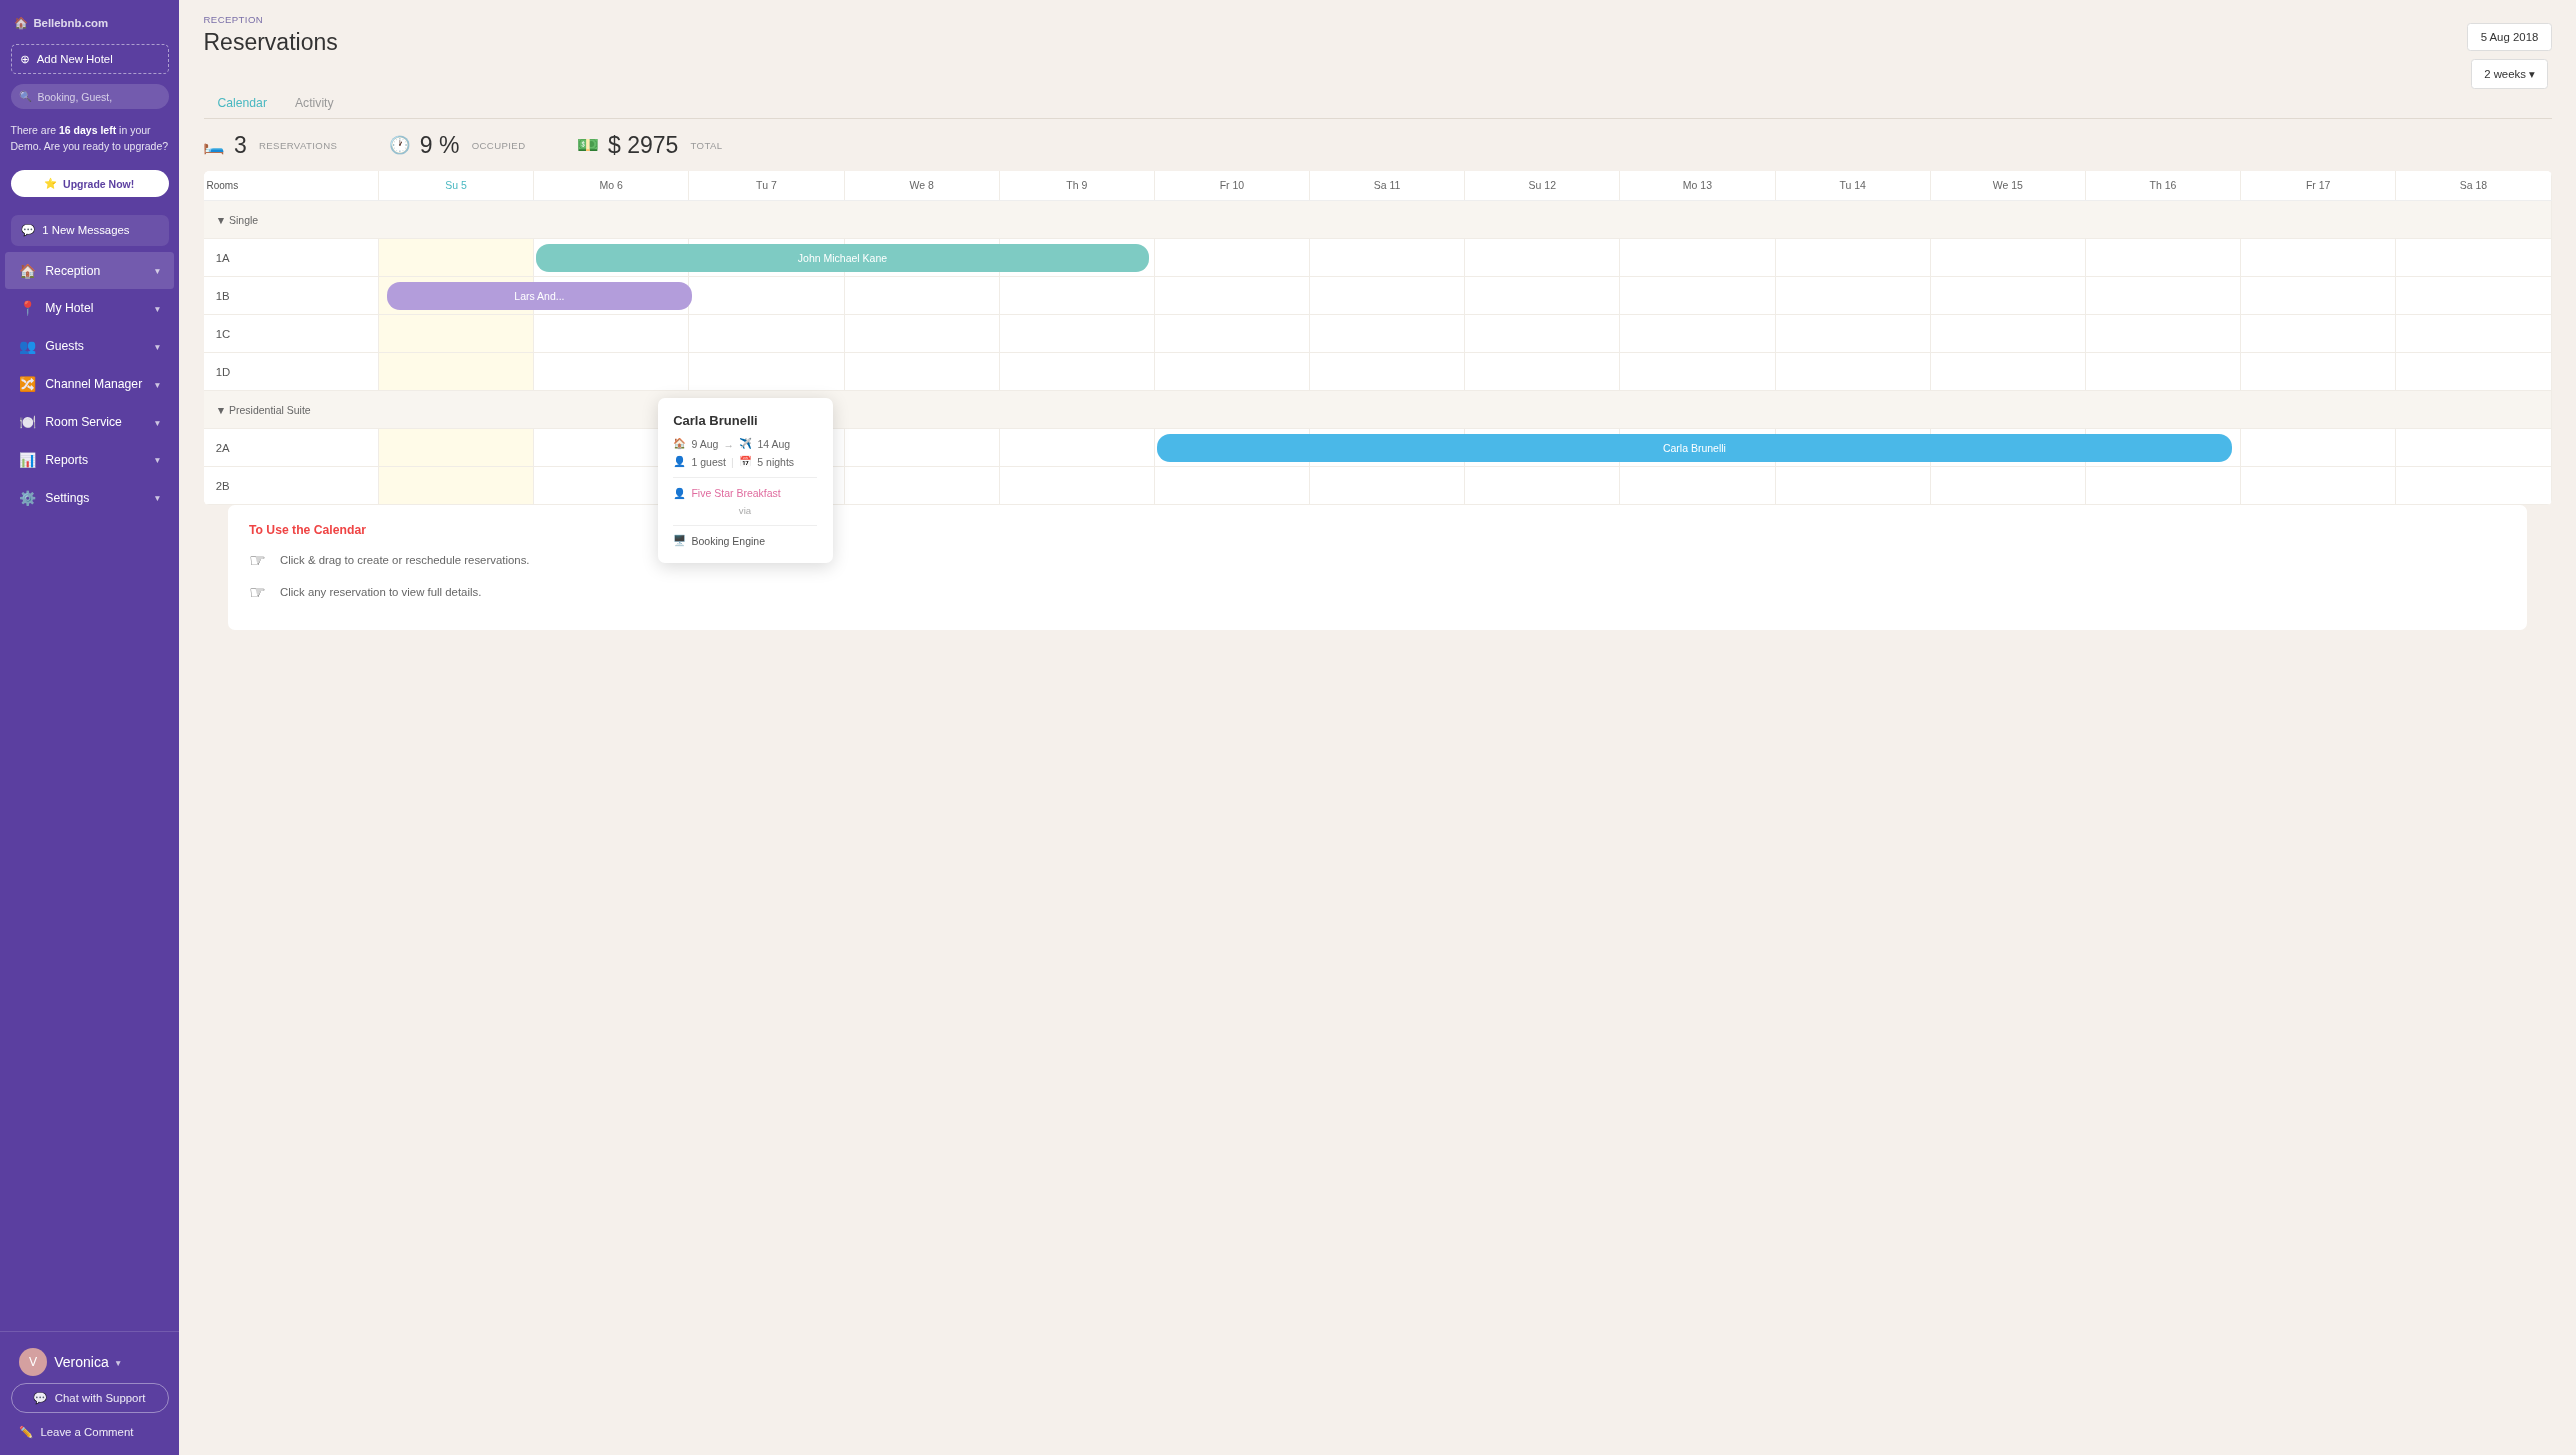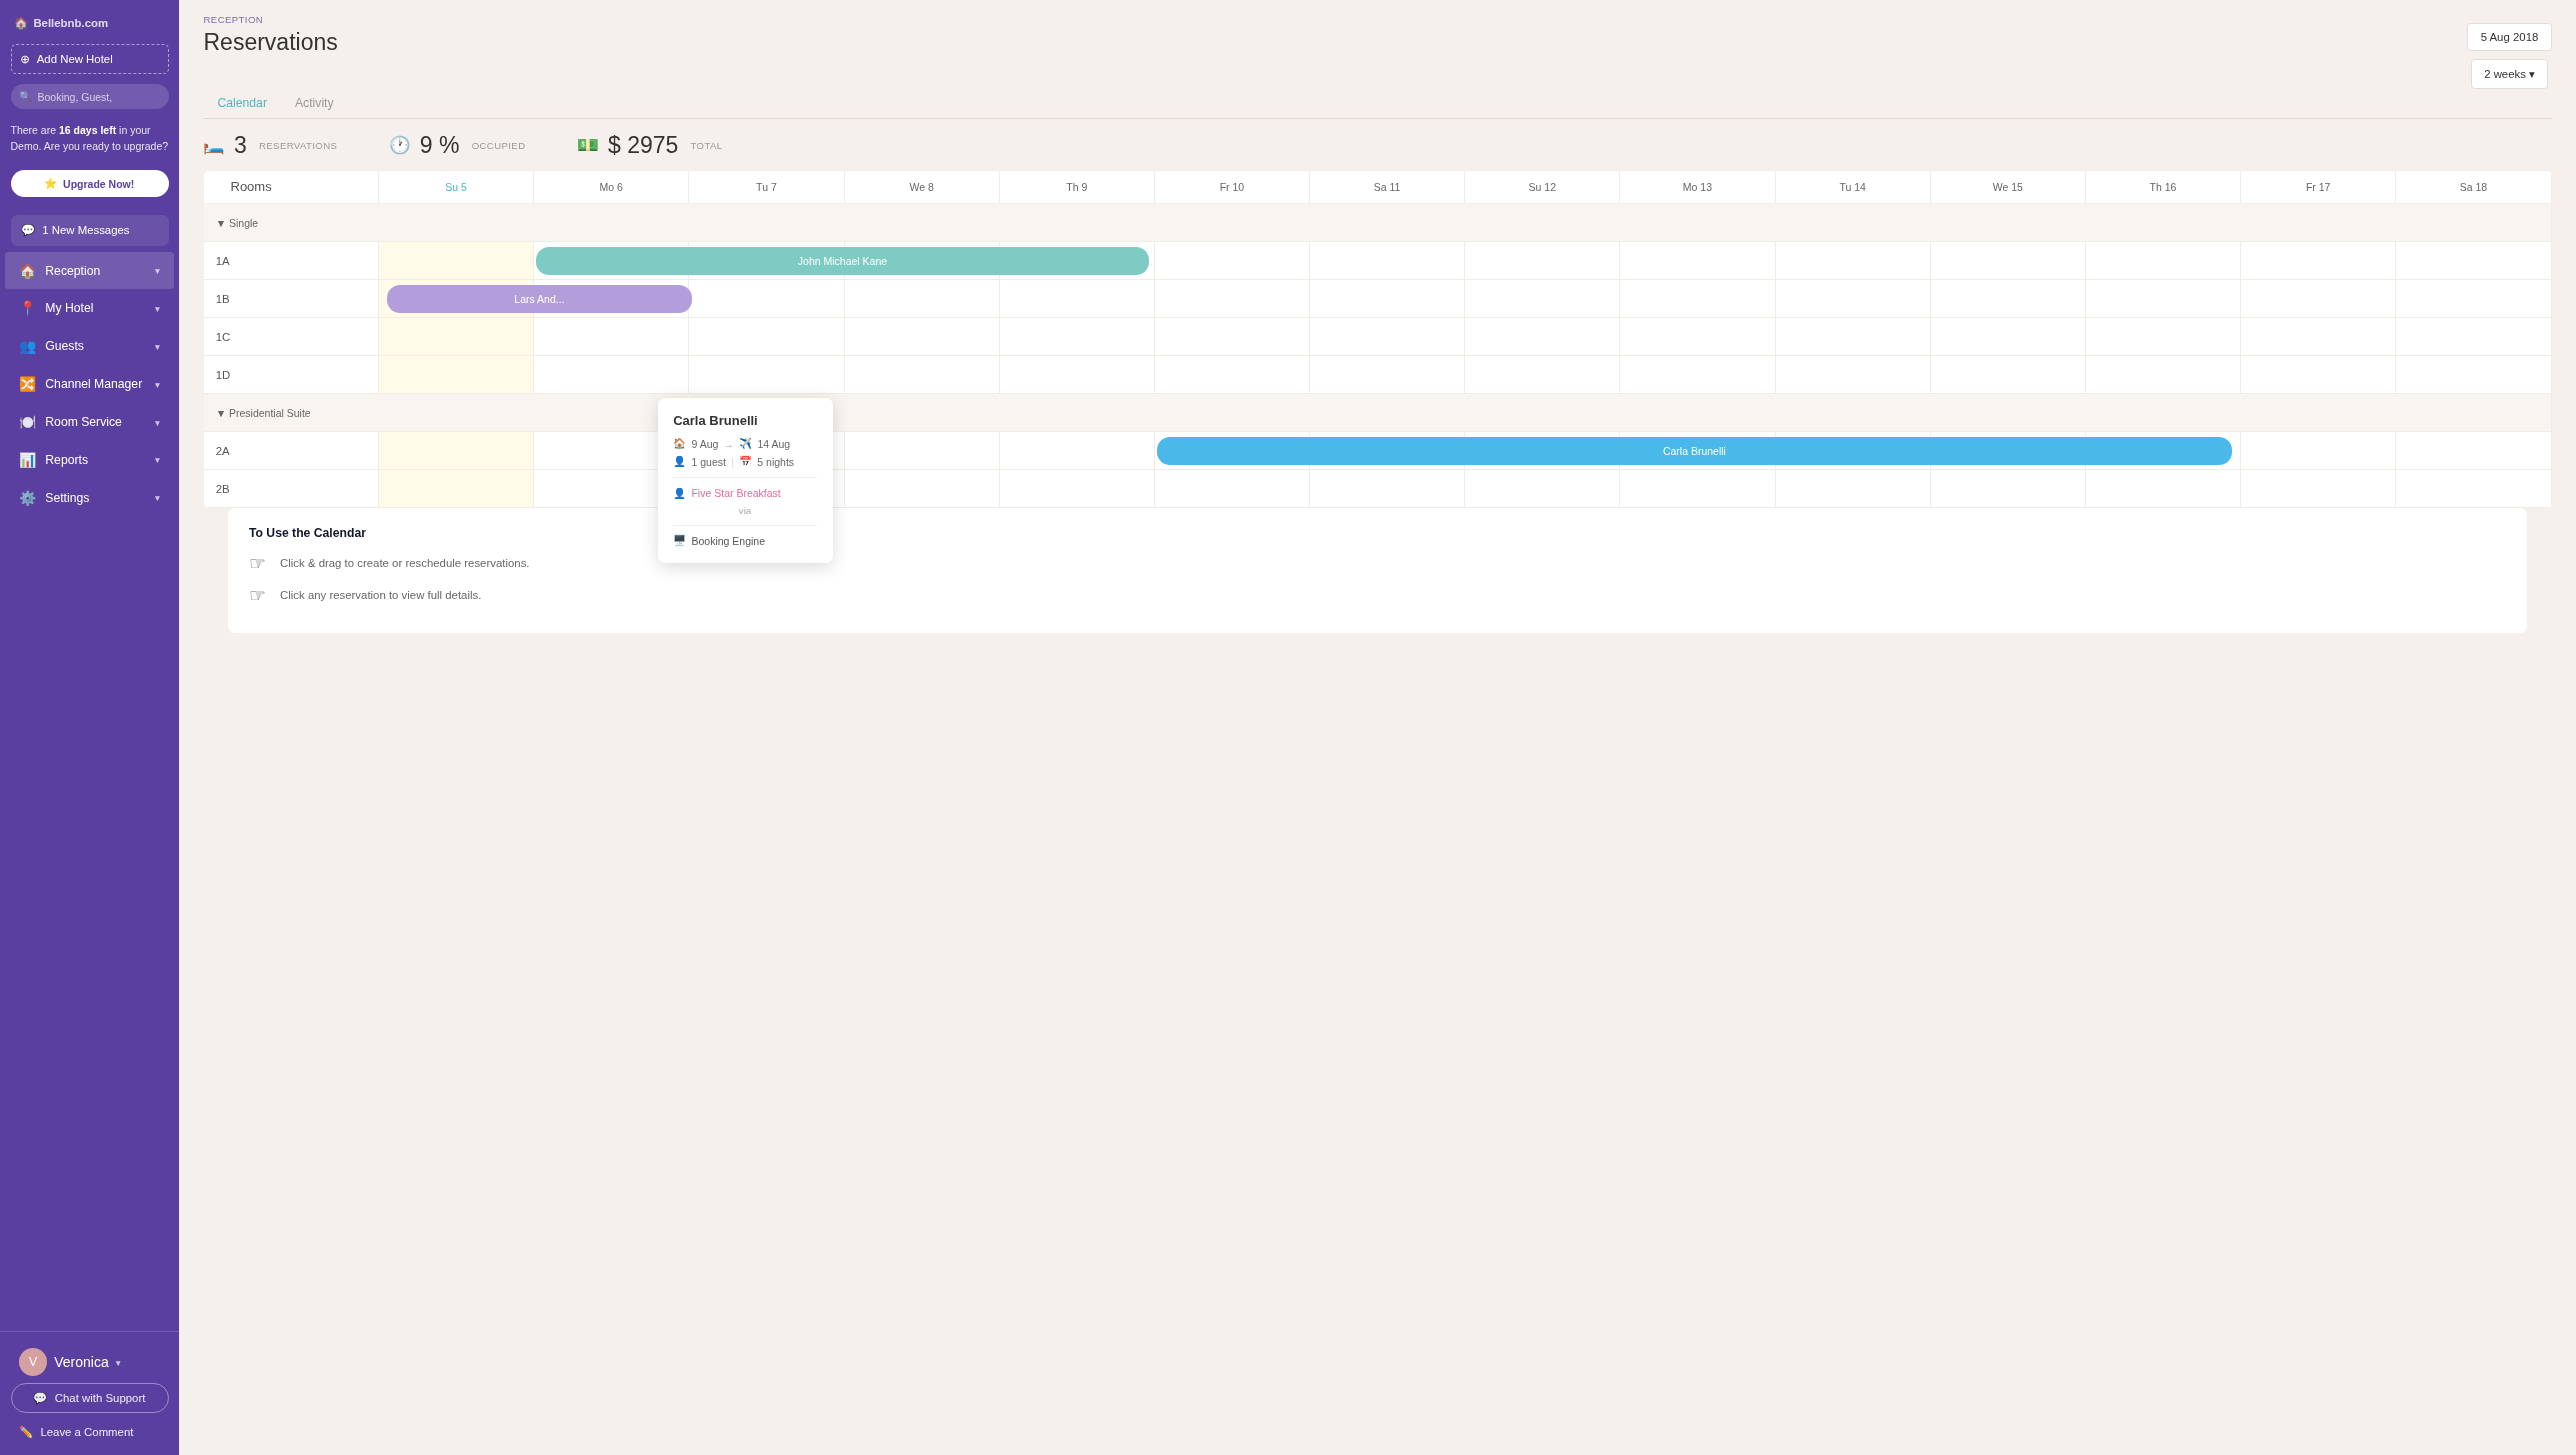--- a/index.html
+++ b/index.html
@@ -232,22 +232,22 @@
       text-align: center;
       font-size: 10.5px;
       color: #666;
       font-weight: 500;
       background: white;
       border-bottom: 0.9px solid #eee;
       border-right: 0.9px solid #f0ece6;
     }
     .calendar-table th.rooms-header {
       text-align: left;
-      padding-left: 27px;
-      font-size: 13px;
+      padding-left: 3px;
+      font-size: 10px;
       color: #555;
       width: 175px;
     }
     .calendar-table td {
       border-right: 0.9px solid #f0ece6;
       border-bottom: 0.9px solid #f0ece6;
       padding: 0;
       height: 38px;
       position: relative;
     }
@@ -304,21 +304,21 @@
     .popup-via { font-size: 9.6px; color: #aaa; text-align: center; margin: 3.5px 0; }
     .popup-engine { display: flex; align-items: center; gap: 5.2px; font-size: 10.5px; color: #555; }
 
     
     .instructions {
       margin: 0 24.5px 17.5px;
       background: white;
       border-radius: 7px;
       padding: 17.5px 21px;
     }
-    .instructions h3 { font-size: 12.2px; font-weight: 600; color: #0f172a; margin-bottom: 12.2px; }
+    .instructions h3 { font-size: 12.2px; font-weight: 600; color: #ef4444; margin-bottom: 12.2px; }
     .instruction-row { display: flex; align-items: center; gap: 14px; font-size: 11.4px; color: #666; margin-bottom: 8.7px; }
     .hand-icon { font-size: 19px; }
 
     
     .today-highlight { background: rgba(255, 230, 100, 0.15); }
   </style>
 </head>
 <body>
 
 <nav class="sidebar">

